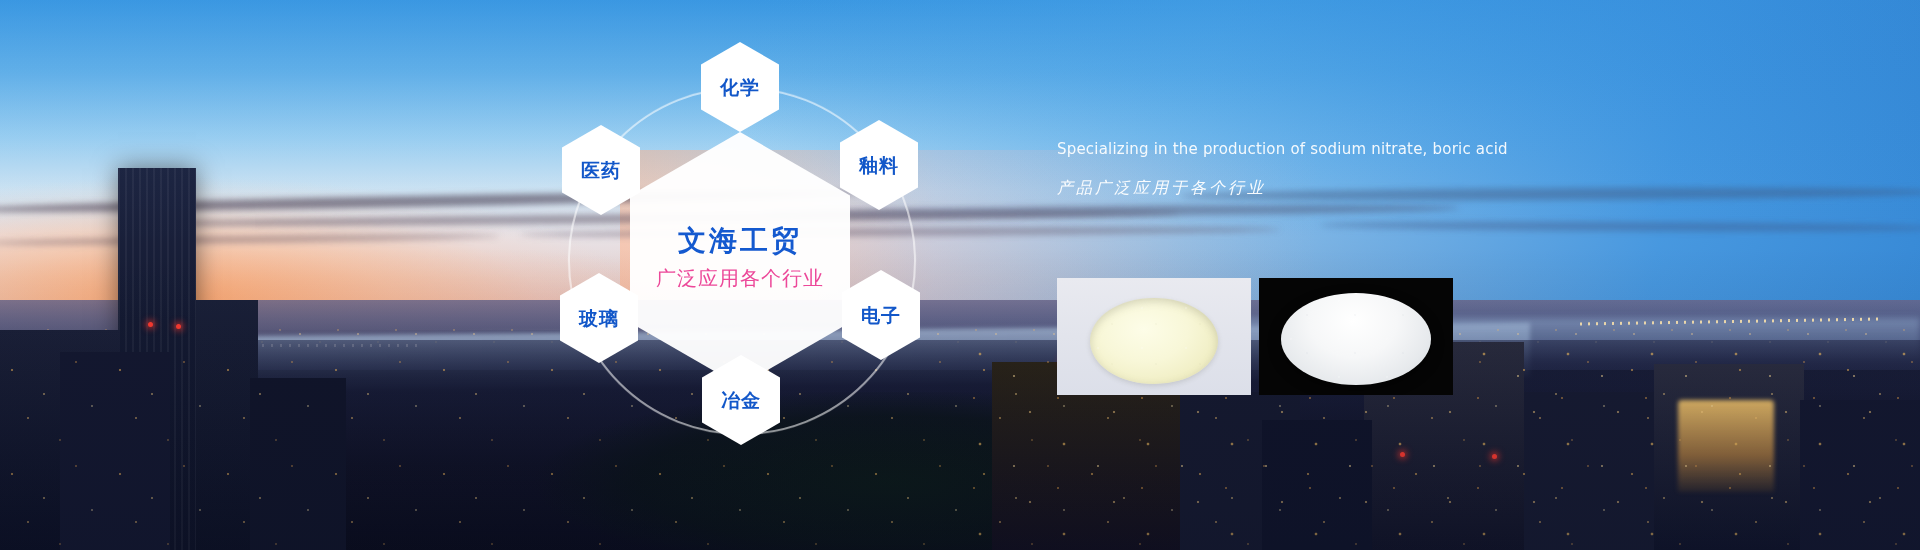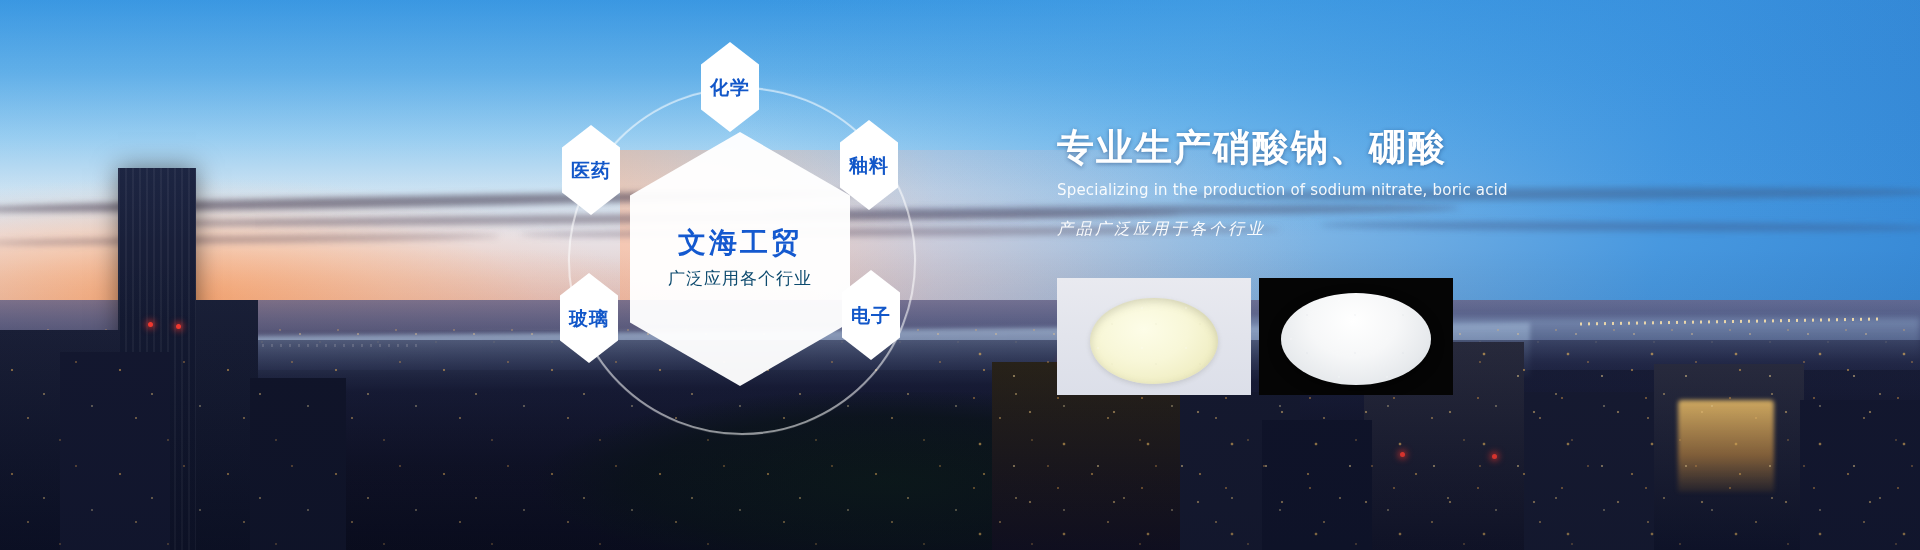--- a/index.html
+++ b/index.html
@@ -178,34 +178,34 @@
     position:absolute;left:48px;top:55px;width:344px;height:344px;
     border:2px solid rgba(255,255,255,0.55);border-radius:50%;
     box-shadow:0 0 0 0.5px rgba(255,255,255,.15);
   }
   .hex{
     position:absolute;
     background:#ffffff;
     clip-path:polygon(50% 0%,100% 25%,100% 75%,50% 100%,0% 75%,0% 25%);
     display:flex;flex-direction:column;align-items:center;justify-content:center;
   }
-  .hex-sm{width:58px;height:90px;}
+  .hex-sm{width:78px;height:90px;}
   .hex-sm .lbl{
     color:#1257c9;font-weight:bold;font-size:19px;letter-spacing:1px;
     line-height:1;white-space:nowrap;
   }
   .hex-center{
     width:220px;height:254px;left:110px;top:100px;
     background:rgba(255,255,255,0.96);
   }
   .hex-center .title{
     color:#1459cf;font-weight:bold;font-size:28px;letter-spacing:3px;line-height:1.1;
   }
   .hex-center .sub{
-    color:#0c4a6e;font-size:17px;letter-spacing:1px;margin-top:9px;
+    color:#ec4899;font-size:20px;letter-spacing:1px;margin-top:9px;
   }
   .h-top{left:181px;top:10px;}
   .h-upleft{left:42px;top:93px;align-items:center;}
   .h-upright{left:320px;top:88px;}
   .h-lowleft{left:40px;top:241px;}
   .h-lowright{left:322px;top:238px;justify-content:center;}
   .h-bottom{left:182px;top:323px;}
 
   
   .copy{position:absolute;left:1057px;top:128px;width:740px;}
@@ -338,32 +338,34 @@
     </div>
 
     <div class="hex hex-sm h-upright">
       <span class="lbl">釉料</span>
     </div>
 
     <div class="hex hex-sm h-lowright">
       <span class="lbl">电子</span>
     </div>
 
+    <div class="hex hex-sm h-bottom">
+      <span class="lbl">冶金</span>
+    </div>
 
     <div class="hex hex-sm h-lowleft">
       <span class="lbl">玻璃</span>
     </div>
 
     <div class="hex hex-sm h-upleft">
       <span class="lbl">医药</span>
     </div>
   </div>
 
   <div class="copy">
-    <h1>专业生产硝酸钠、硼酸</h1>
     <div class="en">Specializing in the production of sodium nitrate, boric acid</div>
     <div class="cn2">产品广泛应用于各个行业</div>
   </div>
 
   <div class="photos">
     <div class="photo photo-a">
       <div class="pile">
         <div class="grain"></div>
       </div>
     </div>

